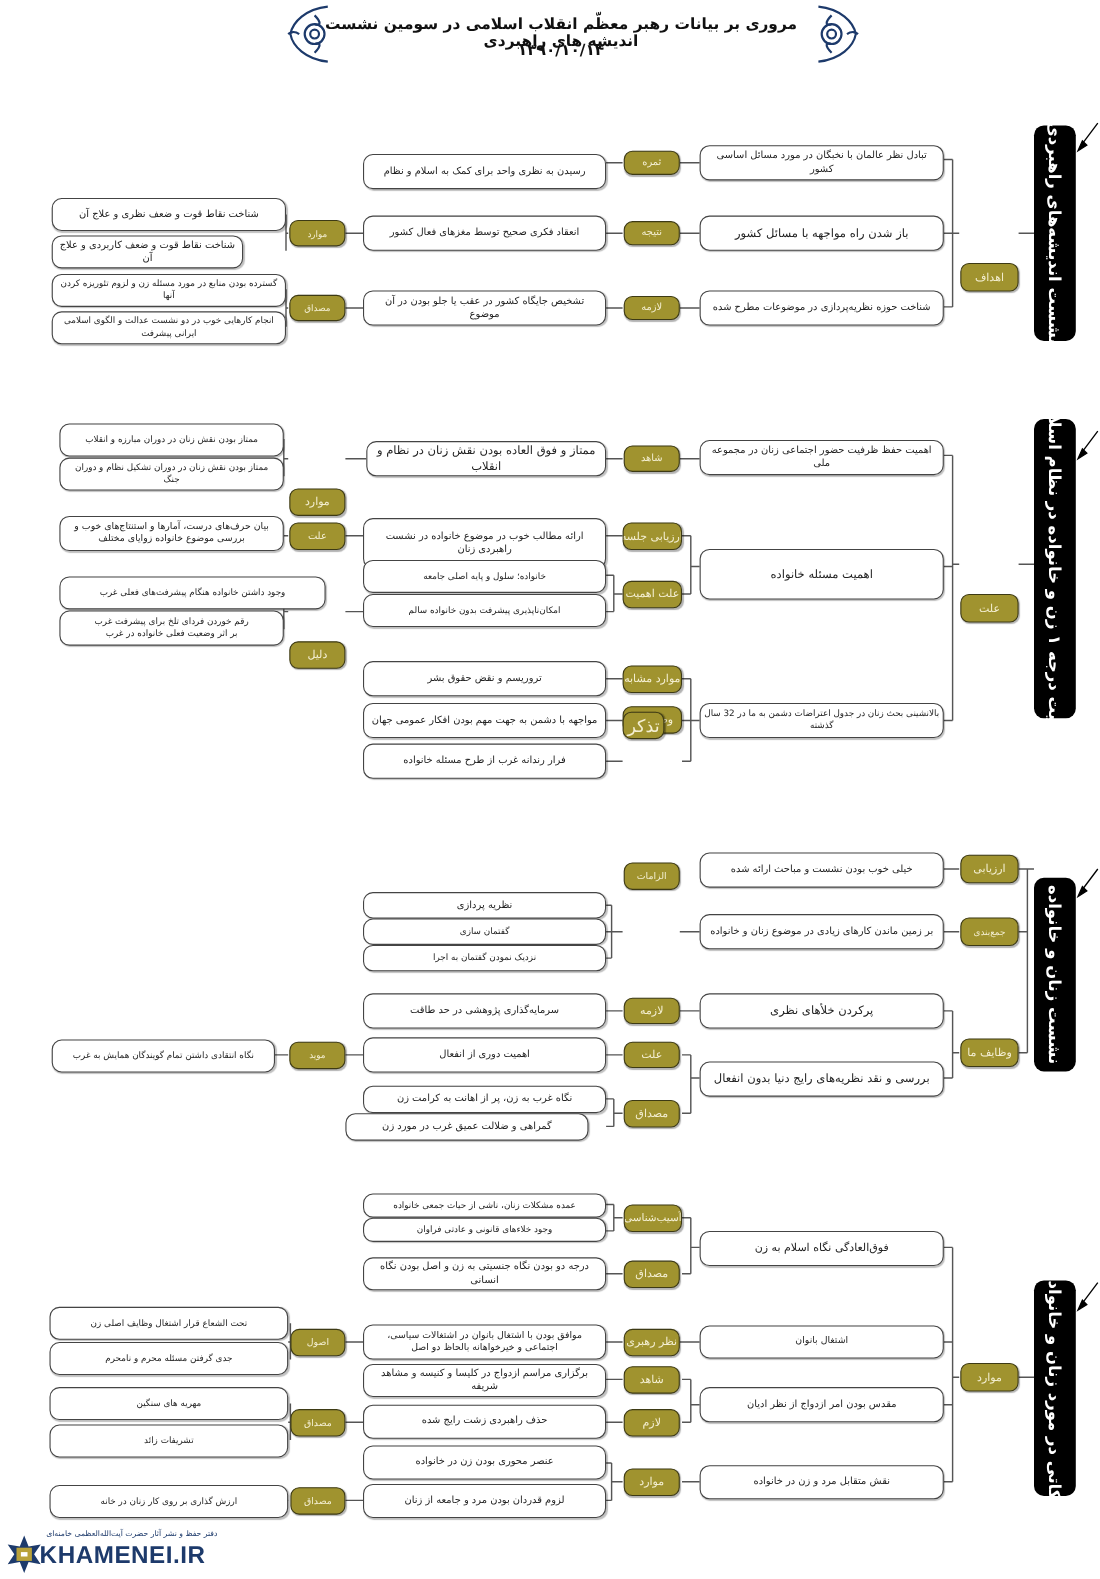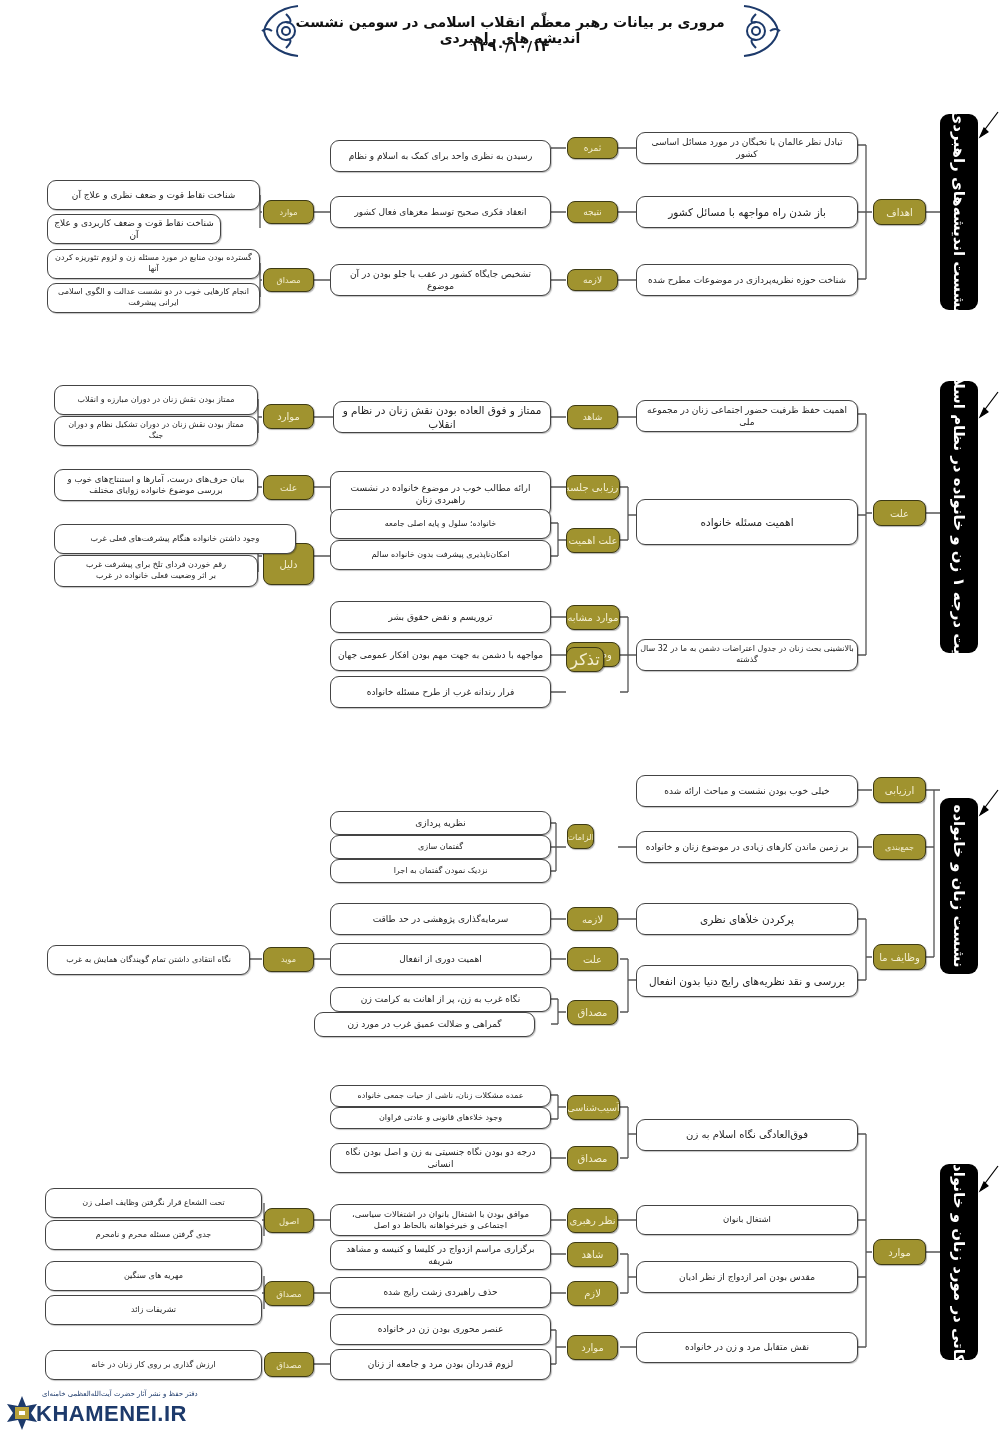--- a/index.html
+++ b/index.html
@@ -7,21 +7,21 @@
          font-family:"DejaVu Sans", sans-serif; direction:rtl; }
   .box { position:absolute; box-sizing:border-box; background:#fff; border:1.3px solid #444;
          border-radius:9px; display:flex; align-items:center; justify-content:center;
          text-align:center; color:#222; font-size:9px; line-height:1.35; padding:0 6px;
          box-shadow:1px 1px 1px rgba(0,0,0,0.25); }
   .box.lg { font-size:10.5px; }
   .tag { position:absolute; box-sizing:border-box; background:#a0932f; border:1.3px solid #3d3a14;
          border-radius:8px; display:flex; align-items:center; justify-content:center;
          color:#f4efd2; font-size:9px; text-align:center; white-space:nowrap; overflow:hidden;
          box-shadow:1px 1px 1px rgba(0,0,0,0.3); }
-  .tag.big { font-size:10px; }
+  .tag.big { font-size:10px;margin-top:40px; }
   .vhead { position:absolute; box-sizing:border-box; background:#000; border-radius:9px; }
   .vhead span { position:absolute; left:50%; top:50%; white-space:nowrap; color:#fff;
                 font-weight:bold; font-size:15px; transform:translate(-50%,-50%) rotate(90deg); }
   svg.lines { position:absolute; left:0; top:0; }
   .title { position:absolute; left:290px; top:14px; width:440px; text-align:center;
            font-weight:bold; font-size:14px; color:#111; }
   .date { position:absolute; left:290px; top:38px; width:440px; text-align:center;
           font-weight:bold; font-size:14px; color:#111; direction:ltr; }
   .orn { position:absolute; top:2px; width:46px; height:58px; }
   .logo { position:absolute; left:2px; top:1388px; width:200px; height:44px; direction:ltr; }
@@ -133,41 +133,41 @@
 <div class="box" style="left:54px;top:416px;width:204px;height:30px;font-size:8px">ممتاز بودن نقش زنان در دوران تشکیل نظام و دوران جنگ</div>
 
 <div class="box lg" style="left:636px;top:499px;width:222px;height:46px">اهمیت مسئله خانواده</div>
 <div class="tag" style="left:566px;top:475px;width:54px;height:25px;font-size:10px">ارزیابی جلسه</div>
 <div class="box" style="left:330px;top:471px;width:221px;height:46px">ارائه مطالب خوب در موضوع خانواده در نشست راهبردی زنان</div>
 <div class="tag" style="left:263px;top:475px;width:51px;height:25px">علت</div>
 <div class="box" style="left:54px;top:469px;width:204px;height:32px;font-size:8.5px">بیان حرف‌های درست، آمارها و استنتاج‌های خوب و بررسی موضوع خانواده زوایای مختلف</div>
 <div class="tag" style="left:566px;top:528px;width:54px;height:25px;font-size:10px">علت اهمیت</div>
 <div class="box" style="left:330px;top:509px;width:221px;height:30px;font-size:8px">خانواده؛ سلول و پایه اصلی جامعه</div>
 <div class="box" style="left:330px;top:540px;width:221px;height:30px;font-size:8px">امکان‌ناپذیری پیشرفت بدون خانواده سالم</div>
-<div class="tag big" style="left:263px;top:543px;width:51px;height:42px">دلیل</div>
+<div class="tag big" style="left:263px;top:543px;width:51px;height:25px">دلیل</div>
 <div class="box" style="left:54px;top:524px;width:242px;height:30px;font-size:8px">وجود داشتن خانواده هنگام پیشرفت‌های فعلی غرب</div>
 <div class="box" style="left:54px;top:555px;width:204px;height:32px;font-size:8px;padding:0 30px">رقم خوردن فردای تلخ برای پیشرفت غرب بر اثر وضعیت فعلی خانواده در غرب</div>
 
 <div class="box" style="left:636px;top:639px;width:222px;height:32px;font-size:8px;padding:0 2px">بالانشینی بحث زنان در جدول اعتراضات دشمن به ما در 32 سال گذشته</div>
 <div class="tag" style="left:566px;top:605px;width:54px;height:25px;font-size:10px">موارد مشابه</div>
 <div class="box" style="left:330px;top:601px;width:221px;height:32px">تروریسم و نقض حقوق بشر</div>
 <div class="tag" style="left:566px;top:642px;width:54px;height:25px;font-size:10px">وظیفه ما</div>
 <div class="box" style="left:330px;top:639px;width:221px;height:32px">مواجهه با دشمن به جهت مهم بودن افکار عمومی جهان</div>
 <div class="tag" style="left:566px;top:647px;width:38px;height:25px;font-size:16px">تذکر</div>
 <div class="box" style="left:330px;top:676px;width:221px;height:32px">فرار رندانه غرب از طرح مسئله خانواده</div>
 
 <div class="vhead" style="left:940px;top:798px;width:38px;height:176px">
     <span>نشست زنان و خانواده</span>
   </div>
 <div class="tag" style="left:873px;top:777px;width:53px;height:26px;font-size:10px">ارزیابی</div>
 <div class="box" style="left:636px;top:775px;width:222px;height:32px">خیلی خوب بودن نشست و مباحث ارائه شده</div>
 
 <div class="tag" style="left:873px;top:834px;width:53px;height:26px;font-size:8px">جمع‌بندی</div>
 <div class="box" style="left:636px;top:831px;width:222px;height:32px">بر زمین ماندن کارهای زیادی در موضوع زنان و خانواده</div>
-<div class="tag" style="left:567px;top:824px;width:27px;height:25px;font-size:8.5px">الزامات</div>
+<div class="tag" style="left:567px;top:784px;width:51px;height:25px;font-size:8.5px">الزامات</div>
 <div class="box" style="left:330px;top:811px;width:221px;height:24px">نظریه پردازی</div>
 <div class="box" style="left:330px;top:835px;width:221px;height:24px;font-size:8px">گفتمان سازی</div>
 <div class="box" style="left:330px;top:859px;width:221px;height:24px;font-size:8px">نزدیک نمودن گفتمان به اجرا</div>
 
 <div class="tag" style="left:873px;top:944px;width:53px;height:26px;font-size:10px">وظایف ما</div>
 <div class="box lg" style="left:636px;top:903px;width:222px;height:32px">پرکردن خلأهای نظری</div>
 <div class="tag" style="left:567px;top:907px;width:51px;height:24px;font-size:10px">لازمه</div>
 <div class="box" style="left:330px;top:903px;width:221px;height:32px">سرمایه‌گذاری پژوهشی در حد طاقت</div>
 
 <div class="box lg" style="left:636px;top:965px;width:222px;height:32px">بررسی و نقد نظریه‌های رایج دنیا بدون انفعال</div>
@@ -188,21 +188,21 @@
 <div class="tag" style="left:567px;top:1095px;width:53px;height:25px;font-size:9.5px">آسیب‌شناسی</div>
 <div class="box" style="left:330px;top:1085px;width:221px;height:22px;font-size:8px">عمده مشکلات زنان، ناشی از حیات جمعی خانواده</div>
 <div class="box" style="left:330px;top:1107px;width:221px;height:22px;font-size:8px">وجود خلاءهای قانونی و عادتی فراوان</div>
 <div class="tag" style="left:567px;top:1146px;width:51px;height:25px;font-size:10px">مصداق</div>
 <div class="box" style="left:330px;top:1143px;width:221px;height:30px">درجه دو بودن نگاه جنسیتی به زن و اصل بودن نگاه انسانی</div>
 
 <div class="box" style="left:636px;top:1205px;width:222px;height:30px;font-size:8.5px">اشتغال بانوان</div>
 <div class="tag" style="left:567px;top:1208px;width:51px;height:25px;font-size:10px">نظر رهبری</div>
 <div class="box" style="left:330px;top:1204px;width:221px;height:32px;font-size:8.5px">موافق بودن با اشتغال بانوان در اشتغالات سیاسی، اجتماعی و خیرخواهانه بالحاظ دو اصل</div>
 <div class="tag" style="left:264px;top:1208px;width:50px;height:25px;font-size:8.5px">اصول</div>
-<div class="box" style="left:45px;top:1188px;width:217px;height:30px;font-size:8px">تحت الشعاع قرار نگرفتن وظایف اصلی زن</div>
+<div class="box" style="left:45px;top:1188px;width:217px;height:30px;font-size:8px">تحت الشعاع قرار اشتغال وظایف اصلی زن</div>
 <div class="box" style="left:45px;top:1220px;width:217px;height:30px;font-size:8px">جدی گرفتن مسئله محرم و نامحرم</div>
 
 <div class="box" style="left:636px;top:1261px;width:222px;height:32px">مقدس بودن امر ازدواج از نظر ادیان</div>
 <div class="tag" style="left:567px;top:1242px;width:51px;height:25px;font-size:10px">شاهد</div>
 <div class="box" style="left:330px;top:1240px;width:221px;height:30px">برگزاری مراسم ازدواج در کلیسا و کنیسه و مشاهد شریفه</div>
 <div class="tag" style="left:567px;top:1281px;width:51px;height:25px;font-size:10px">لازم</div>
 <div class="box" style="left:330px;top:1277px;width:221px;height:31px">حذف راهبردی زشت رایج شده</div>
 <div class="tag" style="left:264px;top:1281px;width:50px;height:25px;font-size:8.5px">مصداق</div>
 <div class="box" style="left:45px;top:1261px;width:217px;height:30px;font-size:8px">مهریه های سنگین</div>
 <div class="box" style="left:45px;top:1295px;width:217px;height:30px;font-size:8px">تشریفات زائد</div>

